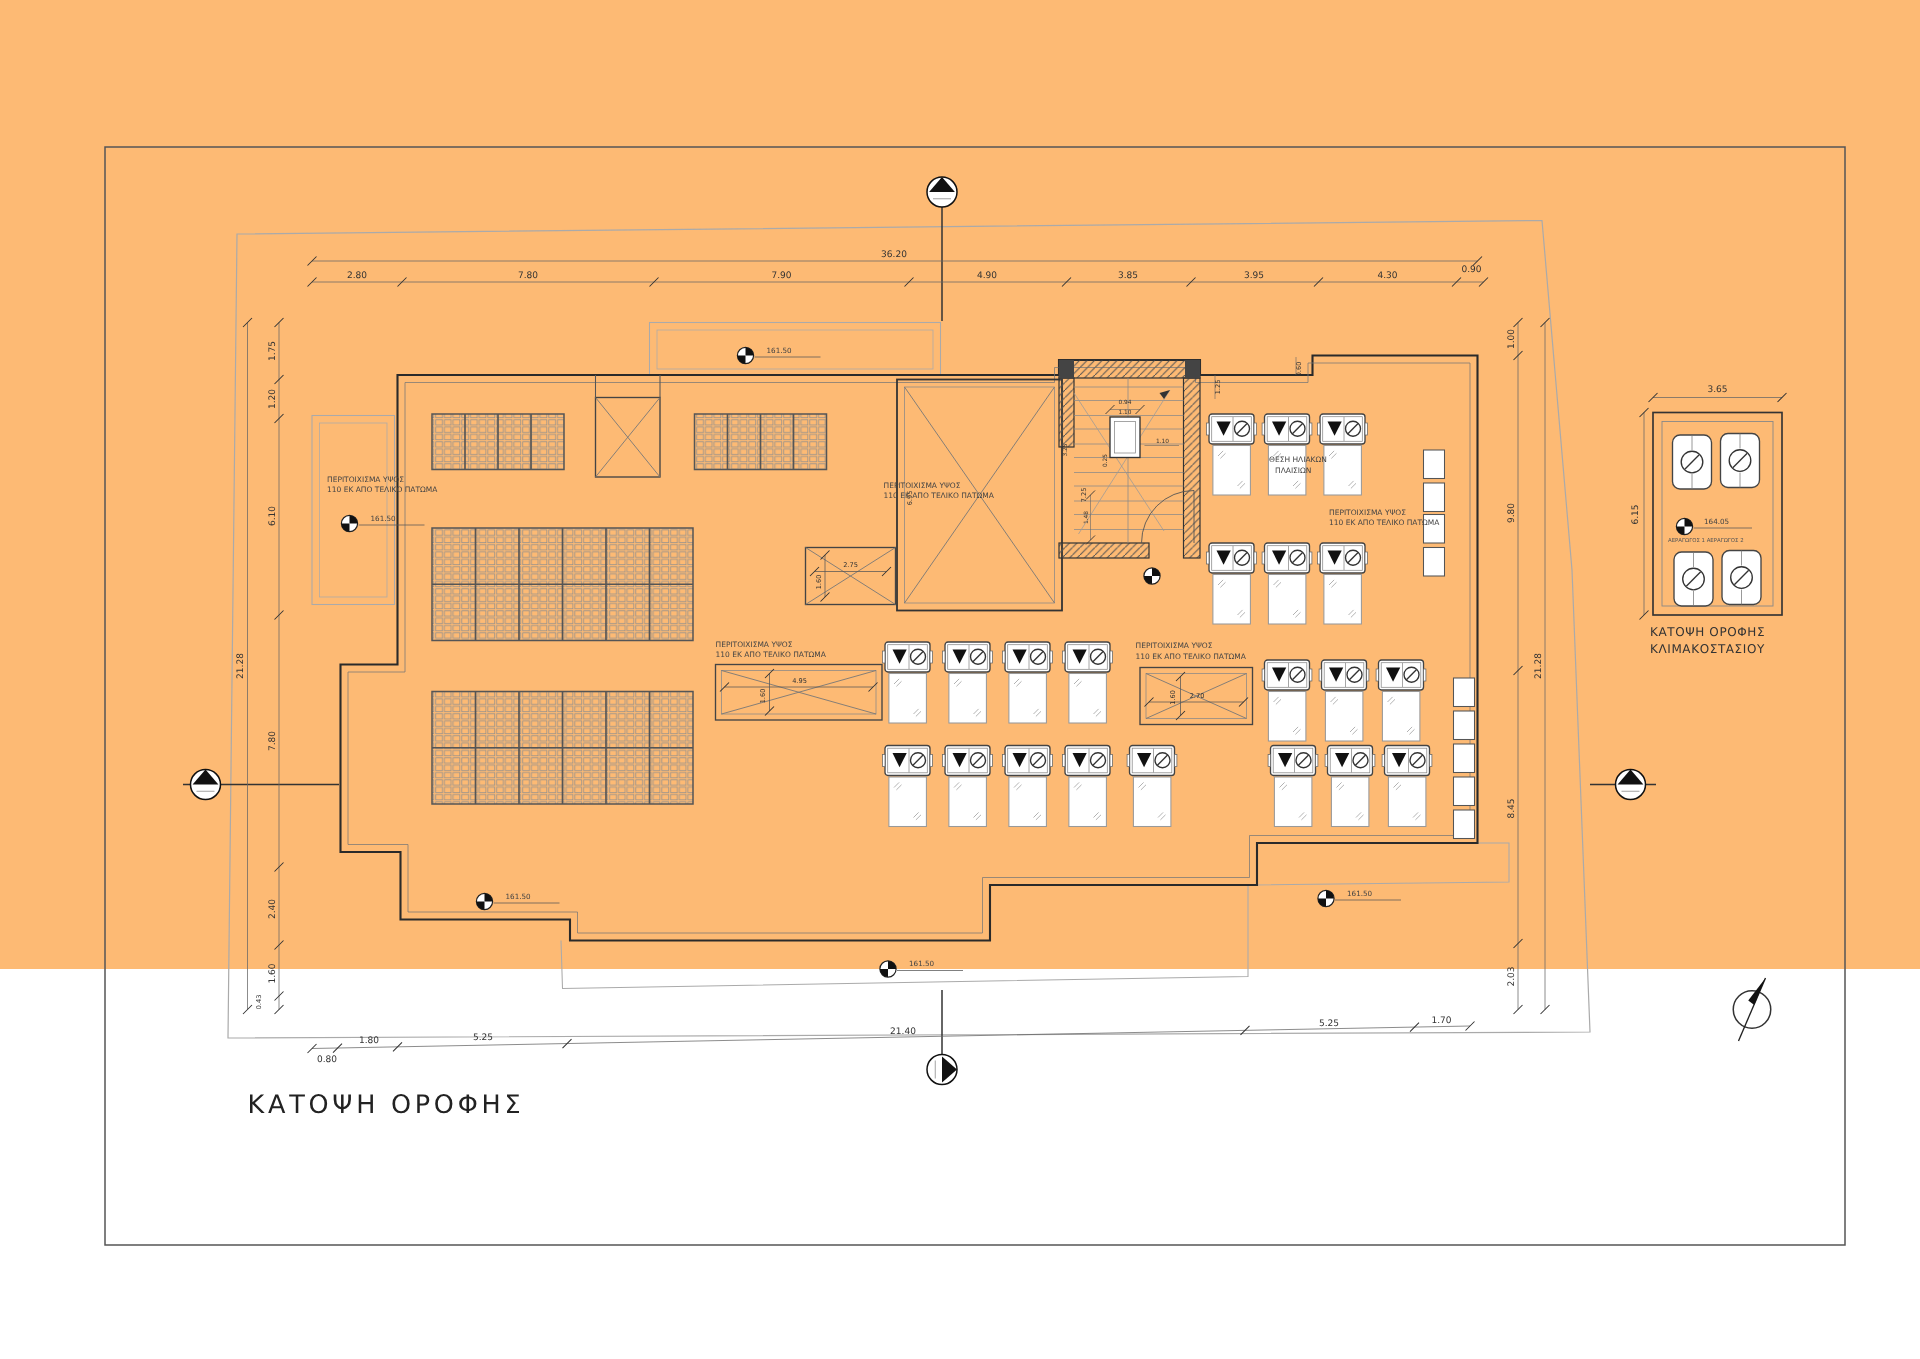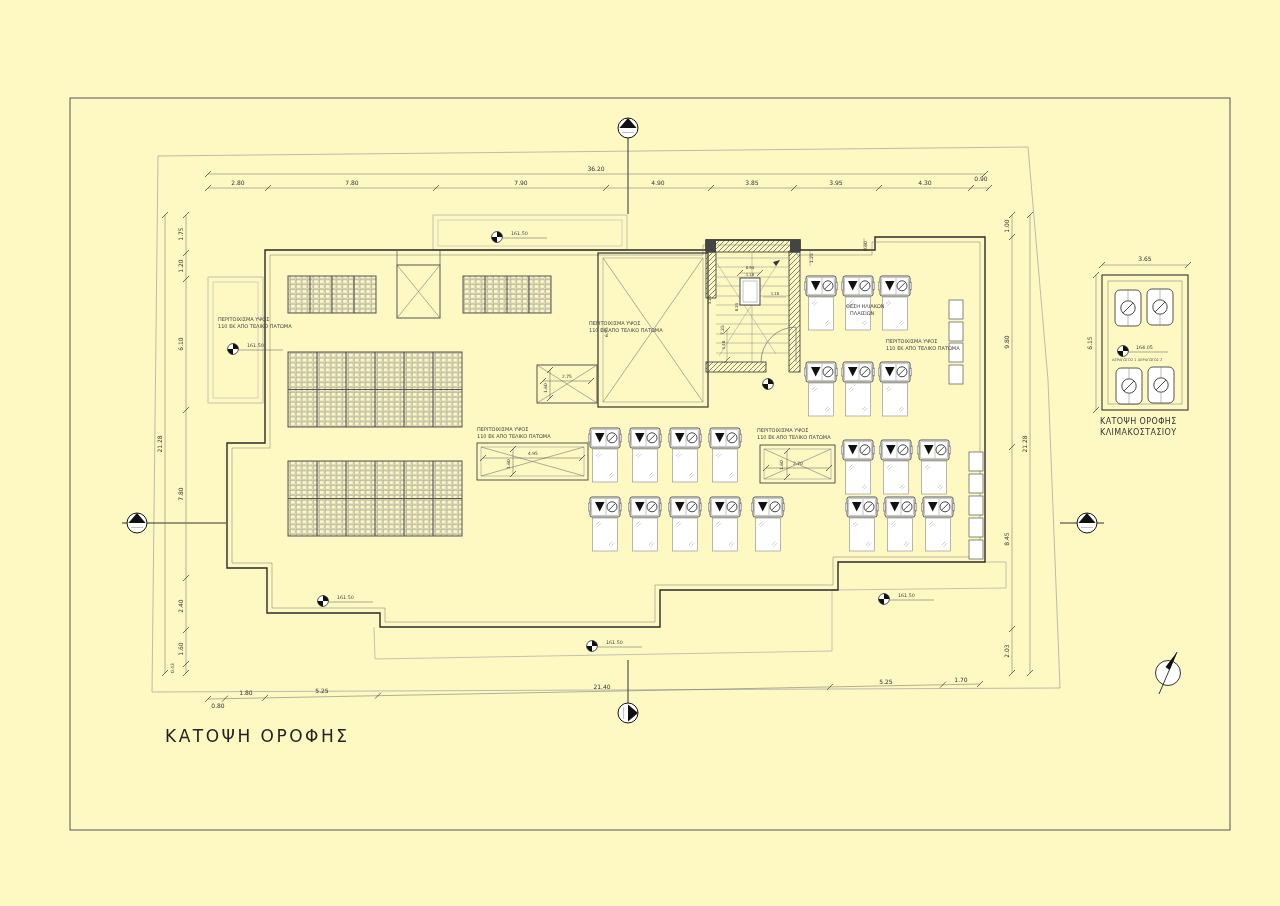--- a/index.html
+++ b/index.html
@@ -1,16 +1,16 @@
 <!DOCTYPE html>
 <html><head>
 <meta charset="utf-8">
 <style>
   html,body{margin:0;padding:0;background:#fff;width:1280px;height:906px;overflow:hidden}
-  .sheet{position:absolute;left:0;top:0;width:1280px;height:906px;background:#fef9c3}
+  .sheet{position:absolute;left:0;top:0;width:1280px;height:646px;background:#fdba74}
   svg{position:absolute;left:0;top:0}
   svg text{font-family:"DejaVu Sans",sans-serif;fill:#333}
   .d{font-size:6px;text-anchor:middle}
   .ds{font-size:4.4px;text-anchor:middle}
   .dt{font-size:3.9px;text-anchor:middle}
   .lbl{font-size:5px;fill:#444}
   .bm{font-size:4.8px;fill:#444}
   .cap{font-size:8px;fill:#333;letter-spacing:.4px}
   .title{font-size:17px;fill:#222;letter-spacing:2.5px}
   .vent{font-size:3.6px;fill:#555}

